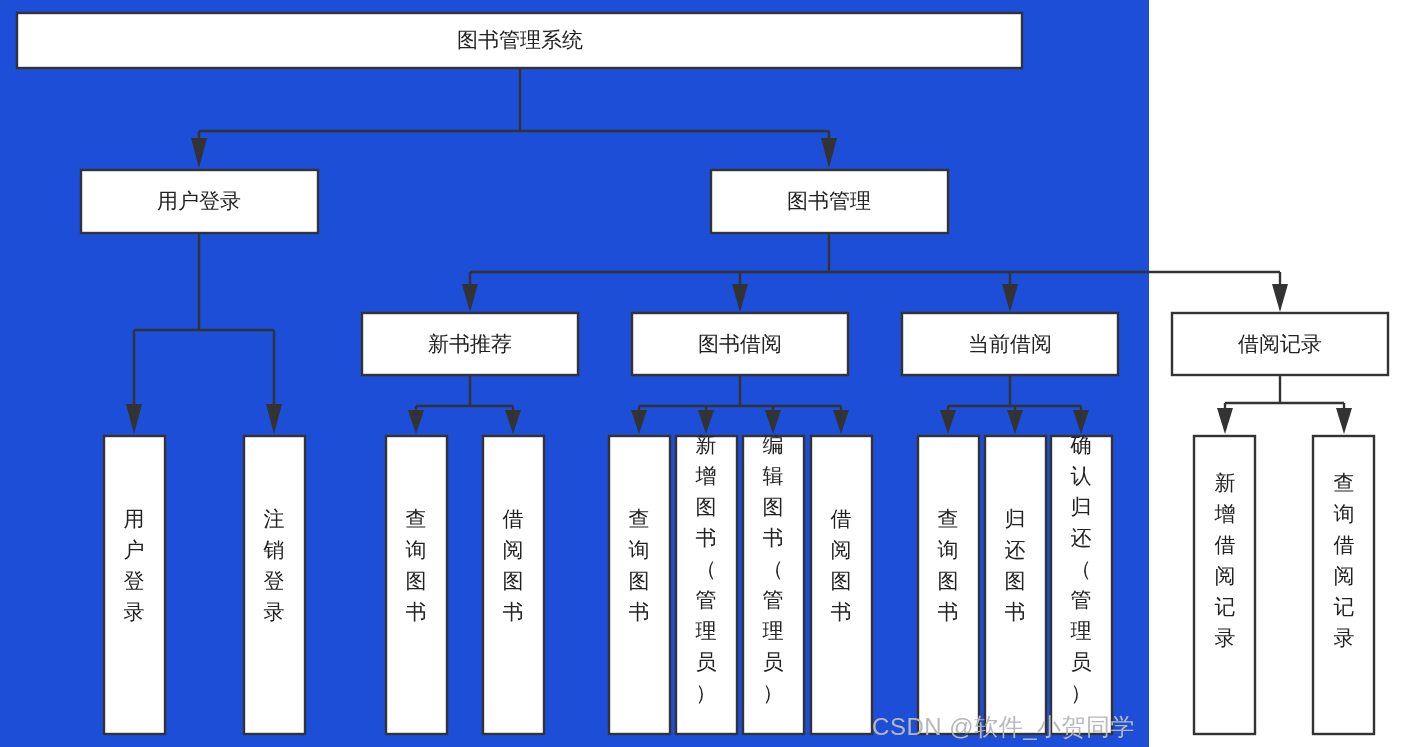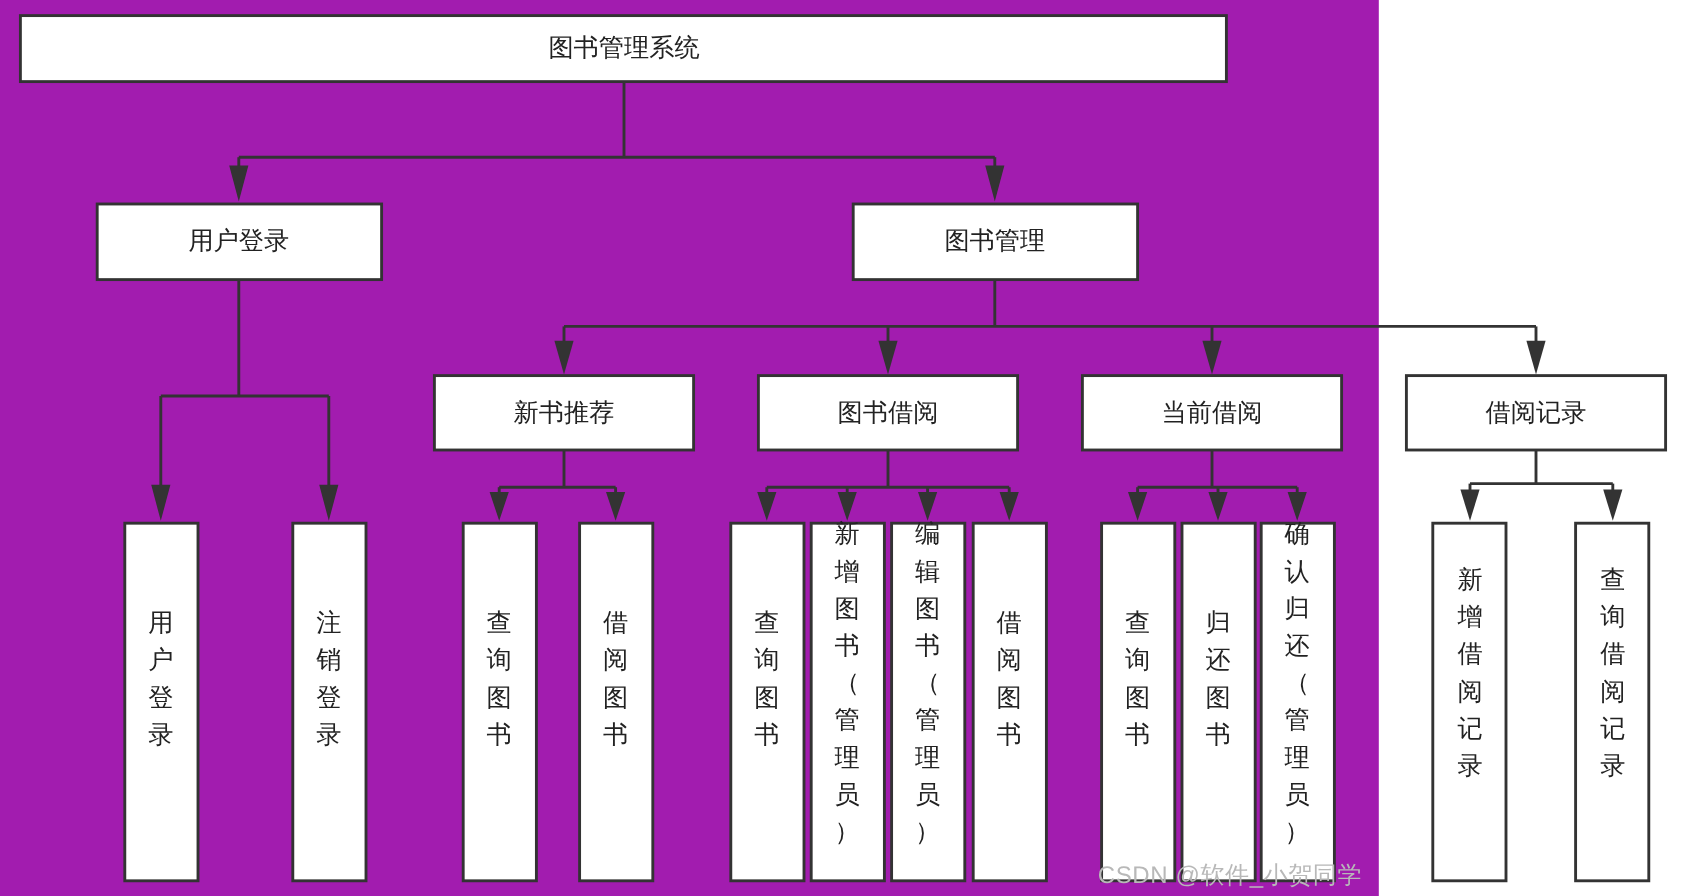--- a/index.html
+++ b/index.html
@@ -10,21 +10,21 @@
   body {
     width: 1405px;
     height: 747px;
     overflow: hidden;
     font-family: "Liberation Sans", "DejaVu Sans", sans-serif;
   }
   #diagram-root {
     position: relative;
     width: 1149px;
     height: 747px;
-    background: #a21caf;
+    background: #1d4ed8;
   }
   svg.diagram-canvas {
     position: absolute;
     top: 0;
     left: 0;
     width: 1405px;
     height: 747px;
     display: block;
   }
   .node-box {
@@ -53,21 +53,21 @@
     font-family: "Liberation Sans", "DejaVu Sans", sans-serif;
     font-size: 21px;
     fill: #222222;
     text-anchor: middle;
   }
   .watermark-text {
     position: absolute;
     right: 14px;
     bottom: 4px;
     font-family: "Liberation Sans", "DejaVu Sans", sans-serif;
-    font-size: 20px;
+    font-size: 24px;
     color: #b8b8b8;
     white-space: nowrap;
     letter-spacing: 0.5px;
     pointer-events: none;
   }
 </style>
 </head>
 <body>
 
 <div id="diagram-root">

